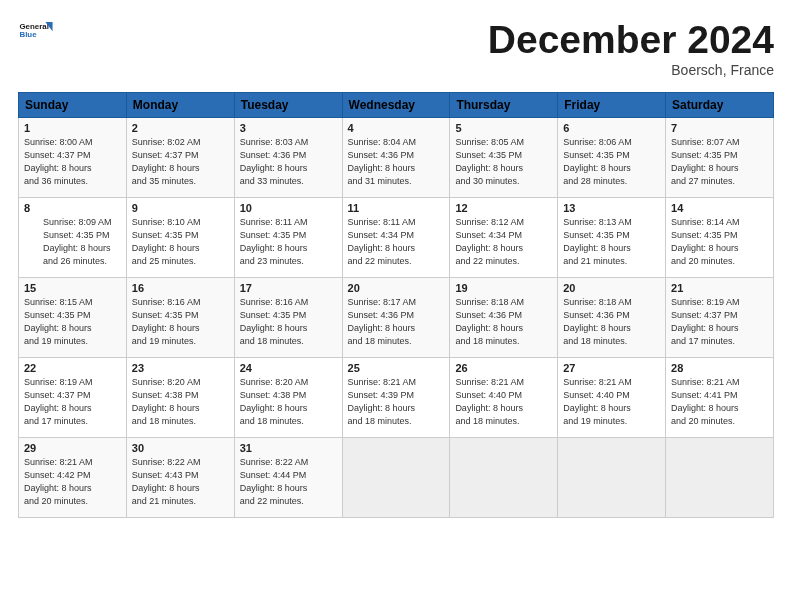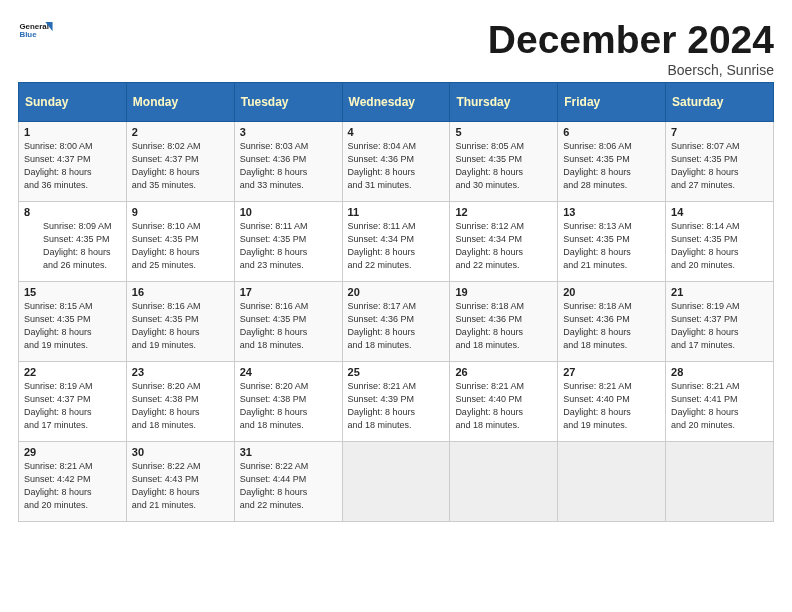--- a/index.html
+++ b/index.html
@@ -13,21 +13,21 @@
     .page {
       width: 792px;
       min-height: 612px;
       background: #fff;
       padding: 18px 18px 18px 18px;
     }
     .header {
       display: flex;
       justify-content: space-between;
       align-items: flex-start;
-      margin-bottom: 4px;
+      margin-bottom: 14px;
     }
     .logo {
       display: flex;
       align-items: center;
       gap: 0px;
     }
     .logo-icon {
       width: 36px;
       height: 28px;
       margin-right: 2px;
@@ -44,25 +44,25 @@
       font-size: 14px;
       color: #444;
     }
     .calendar-table {
       width: 100%;
       border-collapse: collapse;
       table-layout: fixed;
     }
     .calendar-table th {
       background: #2a6db5;
-      color: #fef9c3;
+      color: #000000;
       font-size: 12px;
       font-weight: bold;
       text-align: left;
-      padding: 12px 6px;
+      padding: 5px 6px;
       border: 1px solid #1a5a9a;
     }
     .calendar-table td {
       border: 1px solid #ccc;
       vertical-align: top;
       padding: 4px 5px;
       font-size: 9.5px;
       color: #222;
       height: 80px;
       background: #fff;
@@ -99,21 +99,21 @@
 
         <polygon points="12,4 42,4 42,28 12,28" fill="none"></polygon>
 
         <text x="2" y="15" font-size="11" font-weight="bold" fill="#1a1a1a" font-family="Arial">General</text>
         <text x="2" y="26" font-size="11" font-weight="bold" fill="#2a6db5" font-family="Arial">Blue</text>
         <polygon points="38,5 48,5 48,18" fill="#2a6db5"></polygon>
       </svg>
     </div>
     <div class="title-block">
       <div class="month-title">December 2024</div>
-      <div class="location">Boersch, Sunrise</div>
+      <div class="location">Boersch, France</div>
     </div>
   </div>
 
   <table class="calendar-table">
     <thead>
       <tr>
 
       <th>Sunday</th>
           <th>Monday</th>
           <th>Tuesday</th>

